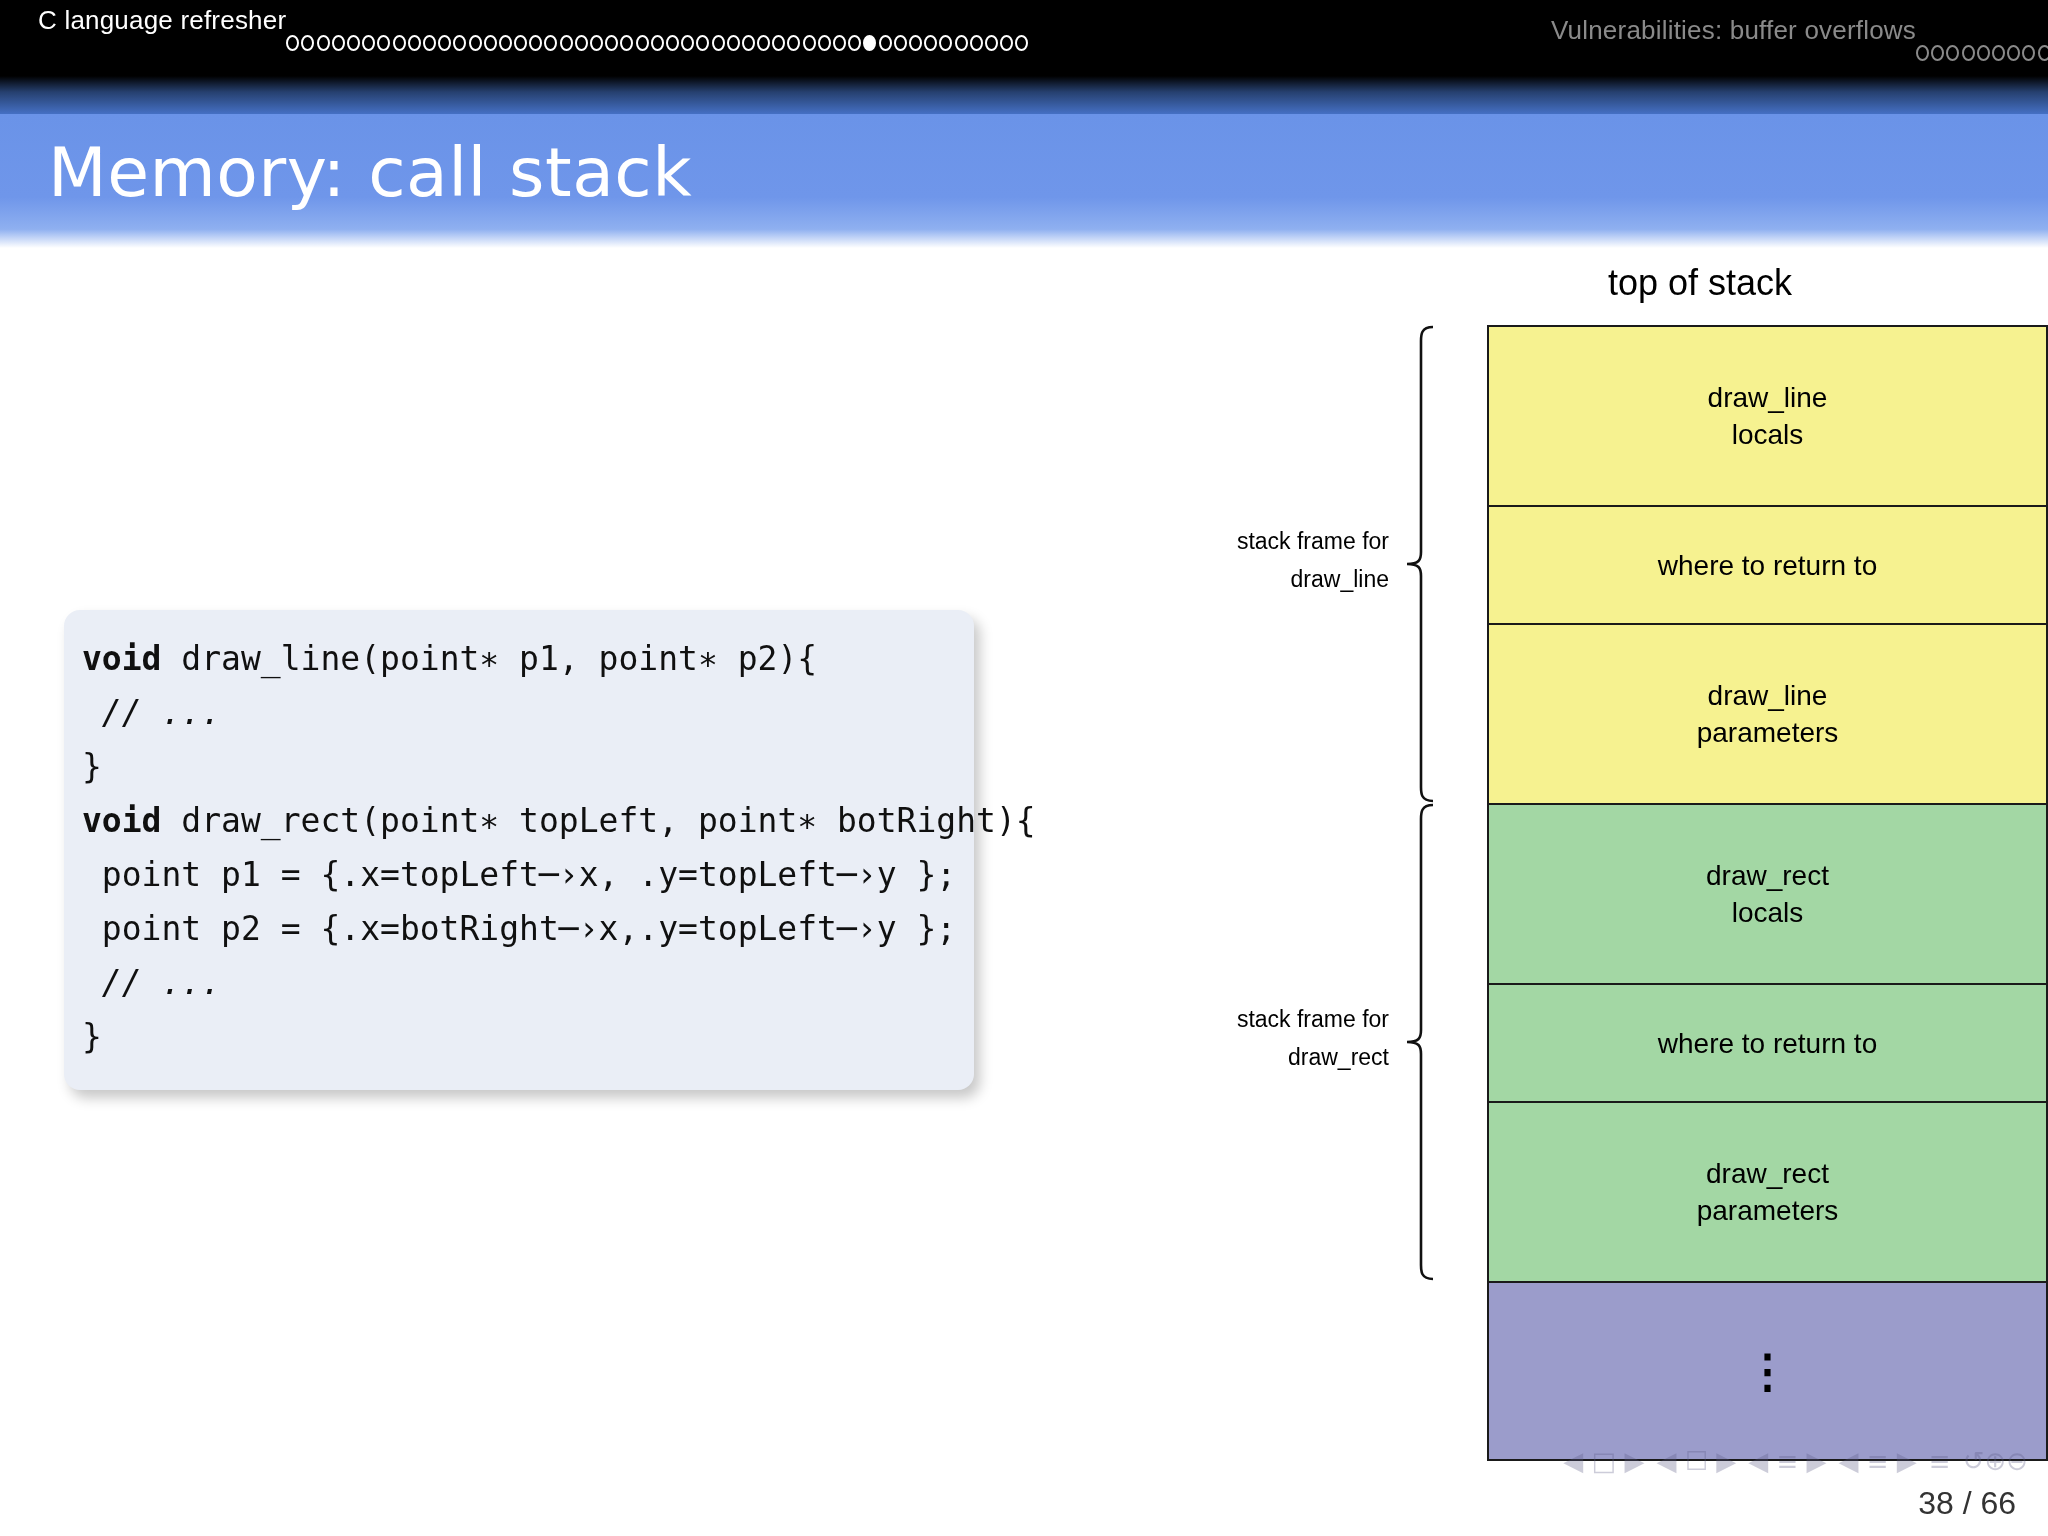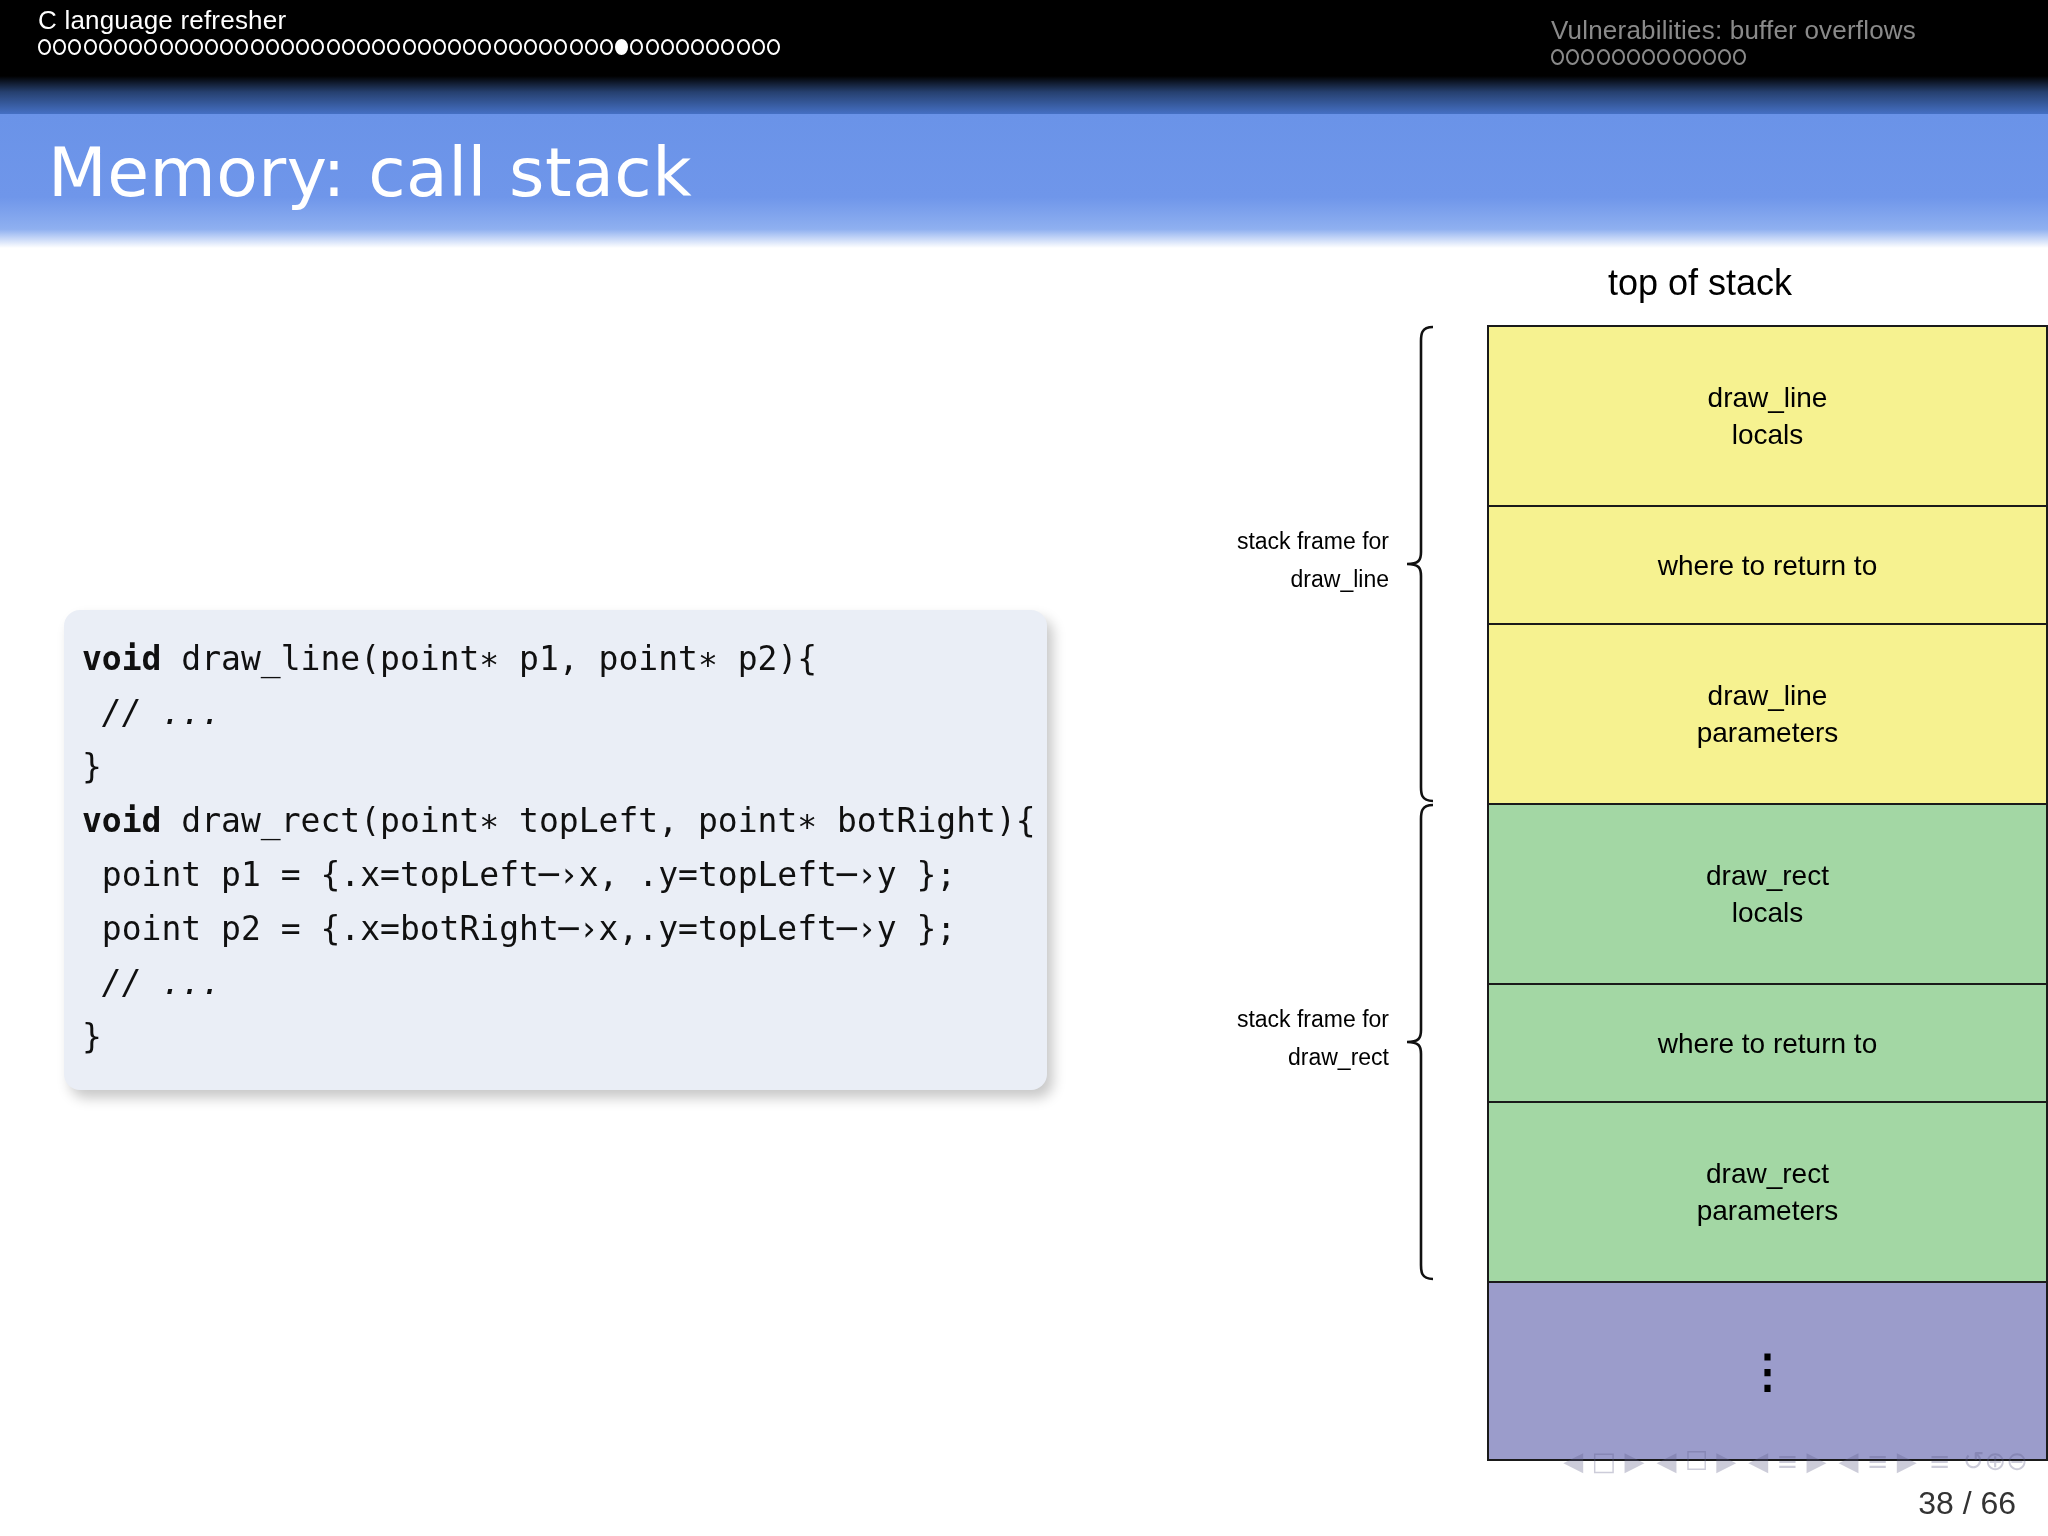--- a/index.html
+++ b/index.html
@@ -24,21 +24,21 @@
     height: 76px;
     background: #000000;
     display: flex;
     align-items: stretch;
   }
   .nav-section {
     position: absolute;
     top: 0;
     height: 76px;
     display: flex;
-    flex-direction: column;
+    flex-direction: row;
     justify-content: flex-start;
     padding-top: 5px;
     box-sizing: border-box;
   }
   .nav-title {
     font-size: 26px;
     line-height: 30px;
     white-space: nowrap;
     letter-spacing: 0.2px;
   }
@@ -93,21 +93,21 @@
     letter-spacing: 0.5px;
     font-weight: normal;
     font-family: "DejaVu Sans", sans-serif;
   }
 
   
   #code-block {
     position: absolute;
     left: 64px;
     top: 610px;
-    width: 983px;
+    width: 910px;
     background: #eaeef6;
     border-radius: 16px;
     box-shadow: 6px 8px 13px rgba(0,0,0,0.22);
     padding: 22px 0 26px 0;
     box-sizing: border-box;
   }
   .code-line {
     font-family: "DejaVu Sans Mono", monospace;
     font-size: 33px;
     line-height: 54px;

